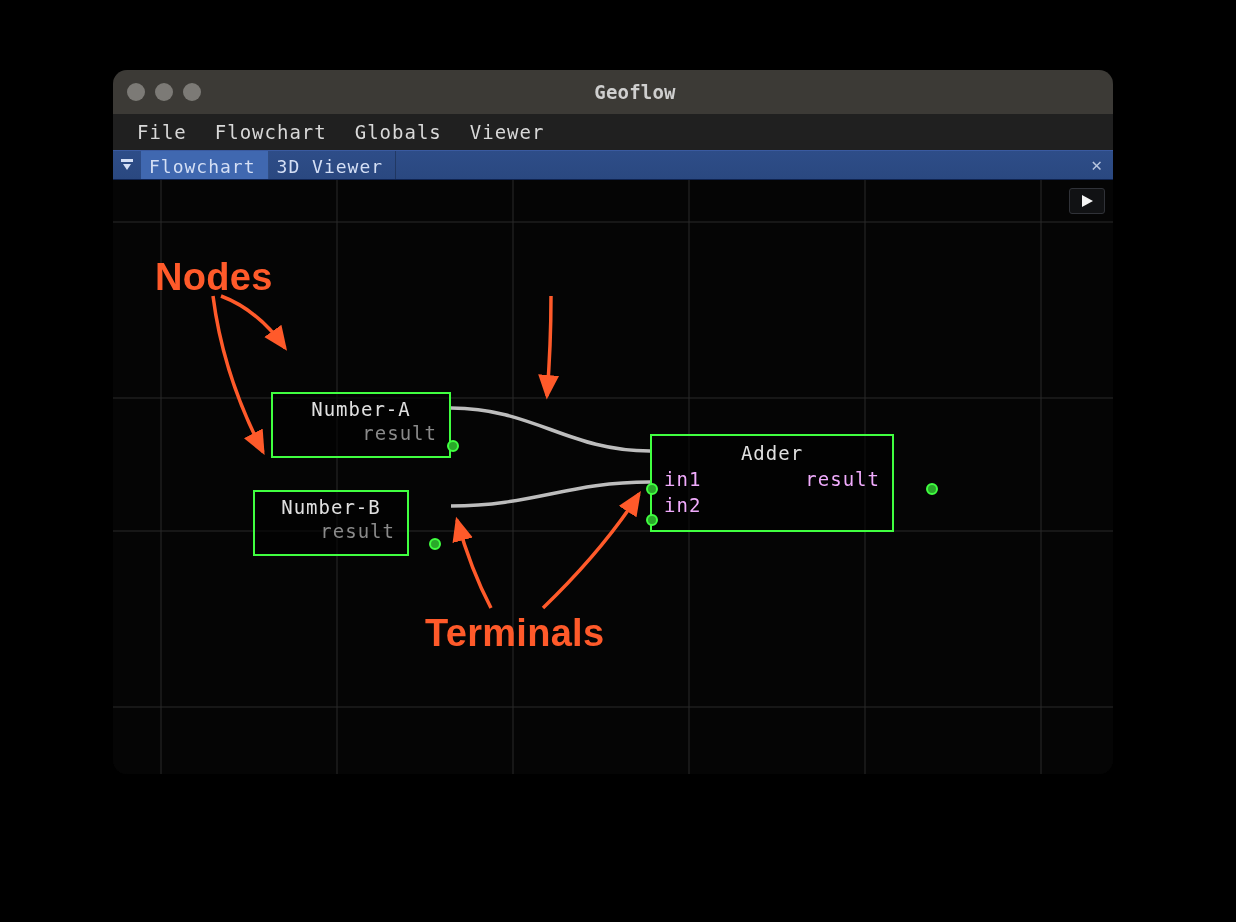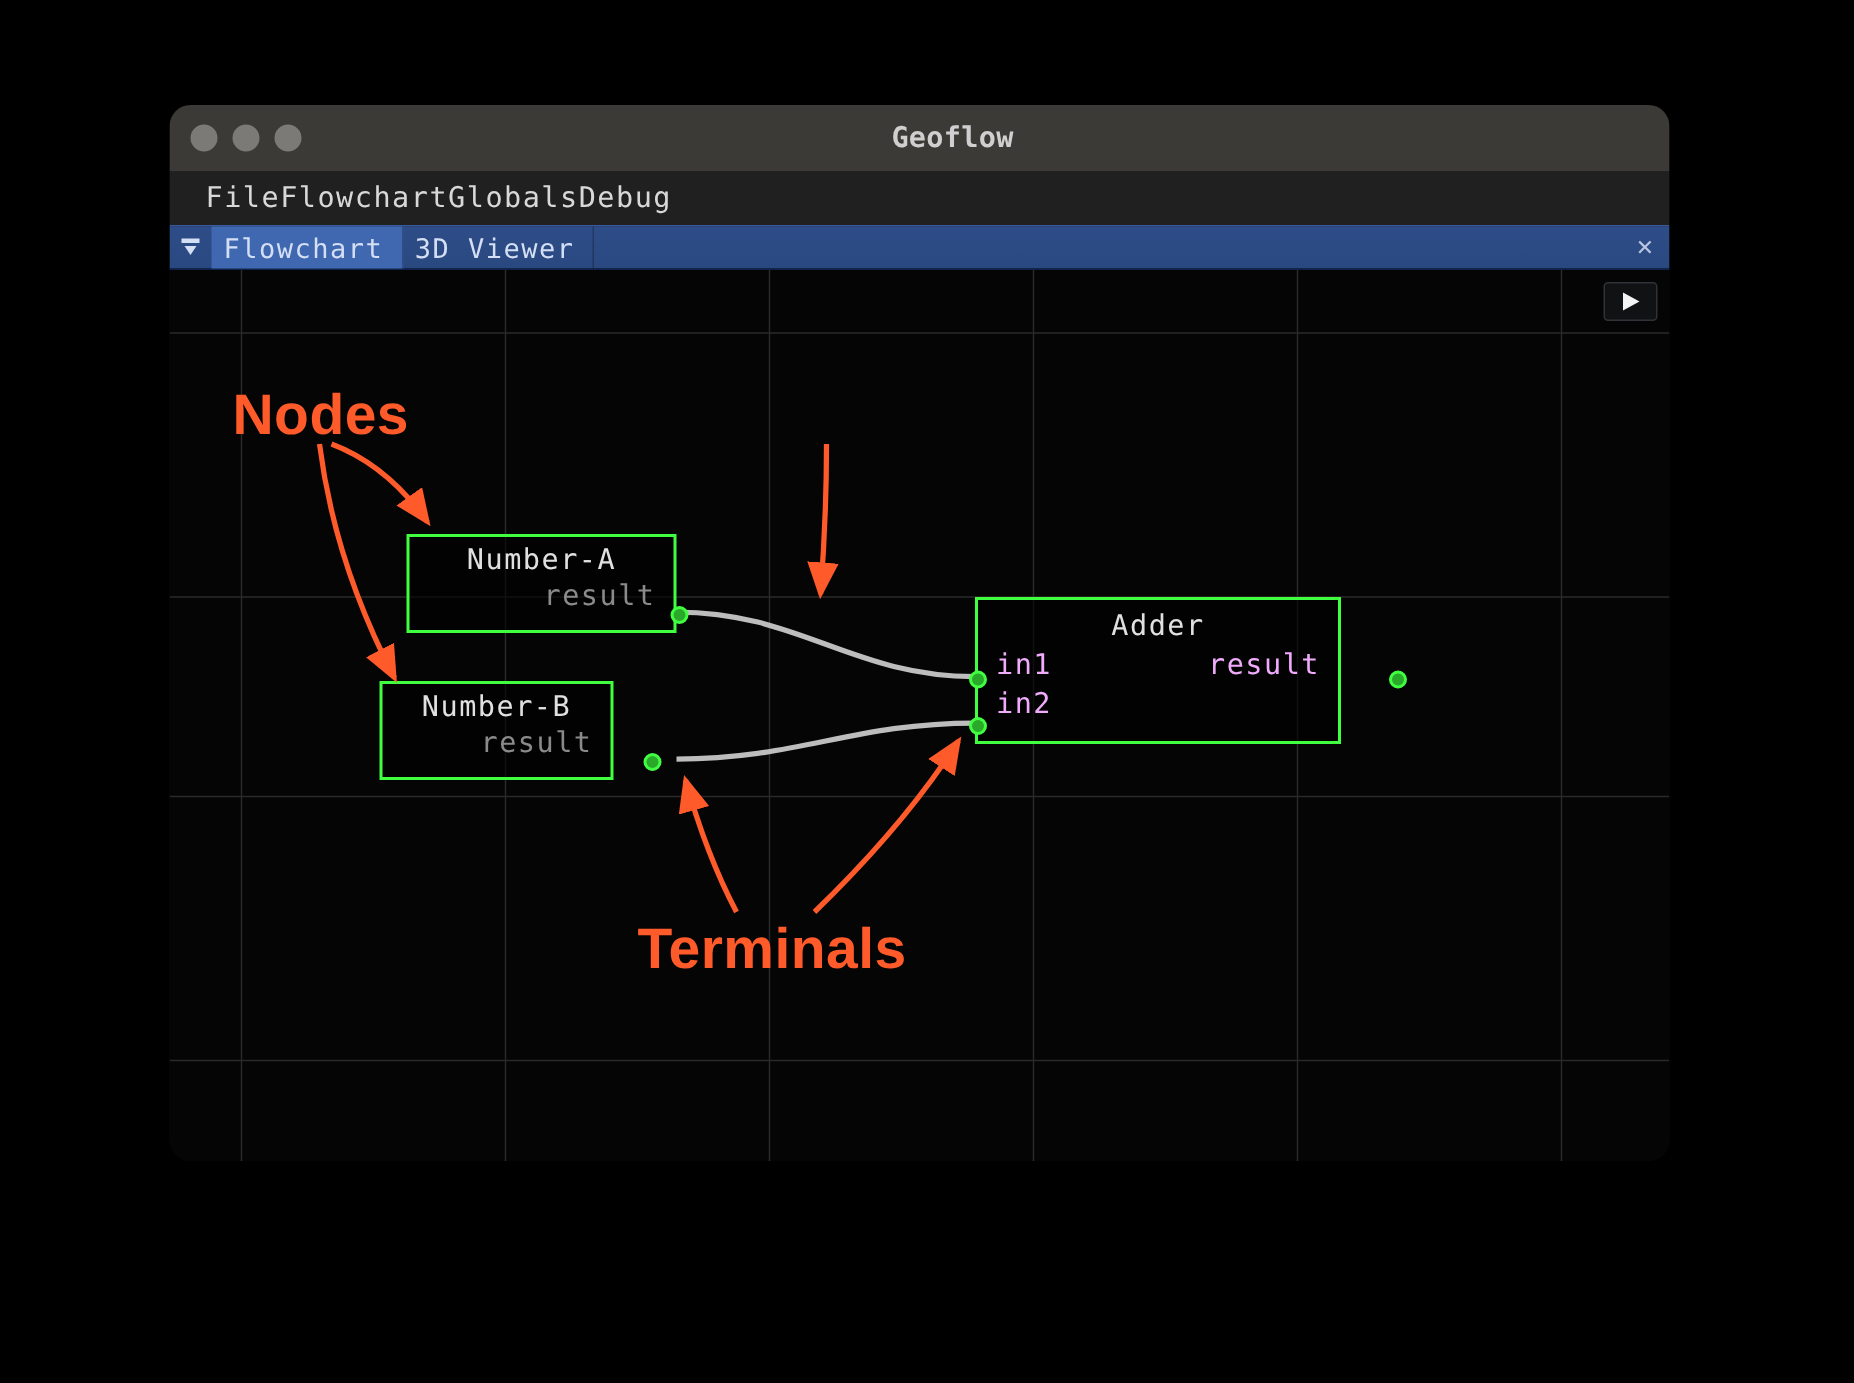--- a/index.html
+++ b/index.html
@@ -46,20 +46,21 @@
     color: #cfcfcf;
     pointer-events: none;
     letter-spacing: 0.2px;
     margin-left: 44px;
   }
   .menubar {
     height: 36px;
     background: #202020;
     display: flex;
     align-items: center;
+    gap: 28px;
     padding: 0 24px;
     font-size: 19px;
     color: #d8d8d8;
     letter-spacing: 1px;
   }
   .menubar span { cursor: default; }
   .tabbar {
     height: 30px;
     background: linear-gradient(#2e4d88, #2a4880);
     border-top: 1px solid #3a5aa0;
@@ -114,20 +115,21 @@
     align-items:center;
     justify-content:center;
   }
   .node {
     position: absolute;
     border: 2px solid #40ff40;
     background: rgba(0,0,0,0.6);
     color: #d4d4d4;
     font-size: 19px;
     letter-spacing: 1px;
+    margin-top: 36px;
   }
   .node .title {
     text-align: center;
     padding: 4px 6px 0 6px;
     color: #e0e0e0;
   }
   .node .port-out {
     text-align: right;
     padding: 2px 12px 6px 10px;
     color: #8a8a8a;
@@ -170,21 +172,21 @@
       <div class="tl"></div>
       <div class="tl"></div>
     </div>
     <div class="titlebar-title">Geoflow</div>
   </div>
 
   <div class="menubar">
     <span>File</span>
     <span>Flowchart</span>
     <span>Globals</span>
-    <span>Debug</span>
+    <span>Viewer</span>
   </div>
 
   <div class="tabbar">
     <div class="collapse-icon">
       <svg width="14" height="14" viewBox="0 0 14 14">
         <rect x="1" y="1" width="12" height="3" fill="#d4dff5"></rect>
         <polygon points="3,6 11,6 7,12" fill="#d4dff5"></polygon>
       </svg>
     </div>
     <div class="tab active">

